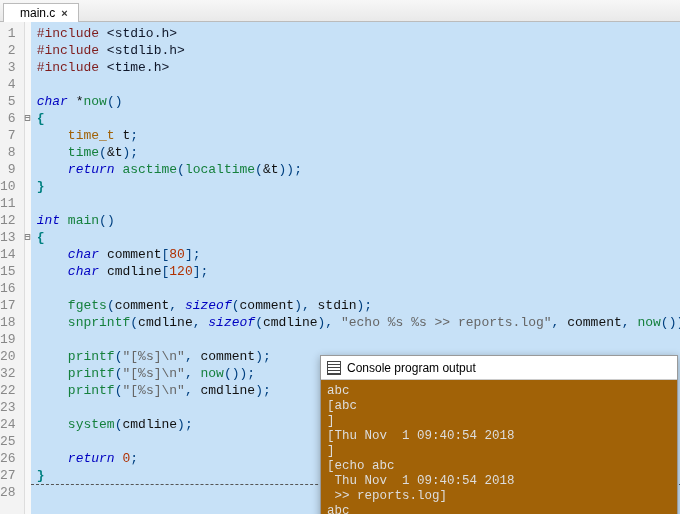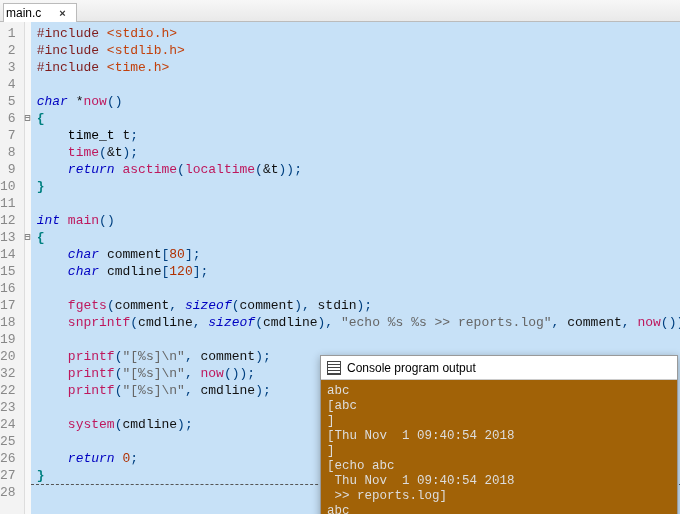--- a/index.html
+++ b/index.html
@@ -16,25 +16,25 @@
     height: 22px;
     background: linear-gradient(#f7f7f7, #e9e9e9);
     border-bottom: 1px solid #bbb;
     display: flex;
     align-items: flex-end;
   }
   .tab {
     background: #fff;
     border: 1px solid #bbb;
     border-bottom: none;
-    padding: 2px 10px 2px 2px;
+    padding: 2px 10px 2px 16px;
     margin-left: 3px;
     display: flex;
     align-items: center;
-    gap: 18px;
+    gap: 6px;
     position: relative;
     top: 1px;
     font-size: 12px;
   }
   .tab .close { color:#333; font-weight:bold; cursor:pointer; font-size:11px;}
   .editor {
     display: flex;
     height: calc(100% - 22px);
     font-family: Consolas, "Courier New", monospace;
     font-size: 13px;
@@ -65,26 +65,26 @@
     position: relative;
   }
   .code .row { height:17px; }
   .dashed {
     border-bottom: 1px dashed #555;
     position: absolute;
     left: 0; right:0;
   }
   
   .pp { color: #7f1d1d; } 
-  .hdr { color: #c2410c; font-family: Liberation Mono, monospace; }
+  .hdr { color: #0f172a; font-family: Liberation Mono, monospace; }
   .kw { color: #0000c0; font-style: italic; }
-  .ty { color: #000000; }
+  .ty { color: #a16207; }
   .str { color: #666666; }
   .num { color: #b03000; }
-  .fn { color: #be185d; }
+  .fn { color: #15803d; }
   .id { color:#111; }
   .br { color: #008080; font-weight:bold;}
   .paren { color:#004080; }
 
   
   .console {
     position: absolute;
     left: 320px;
     top: 355px;
     width: 358px;

